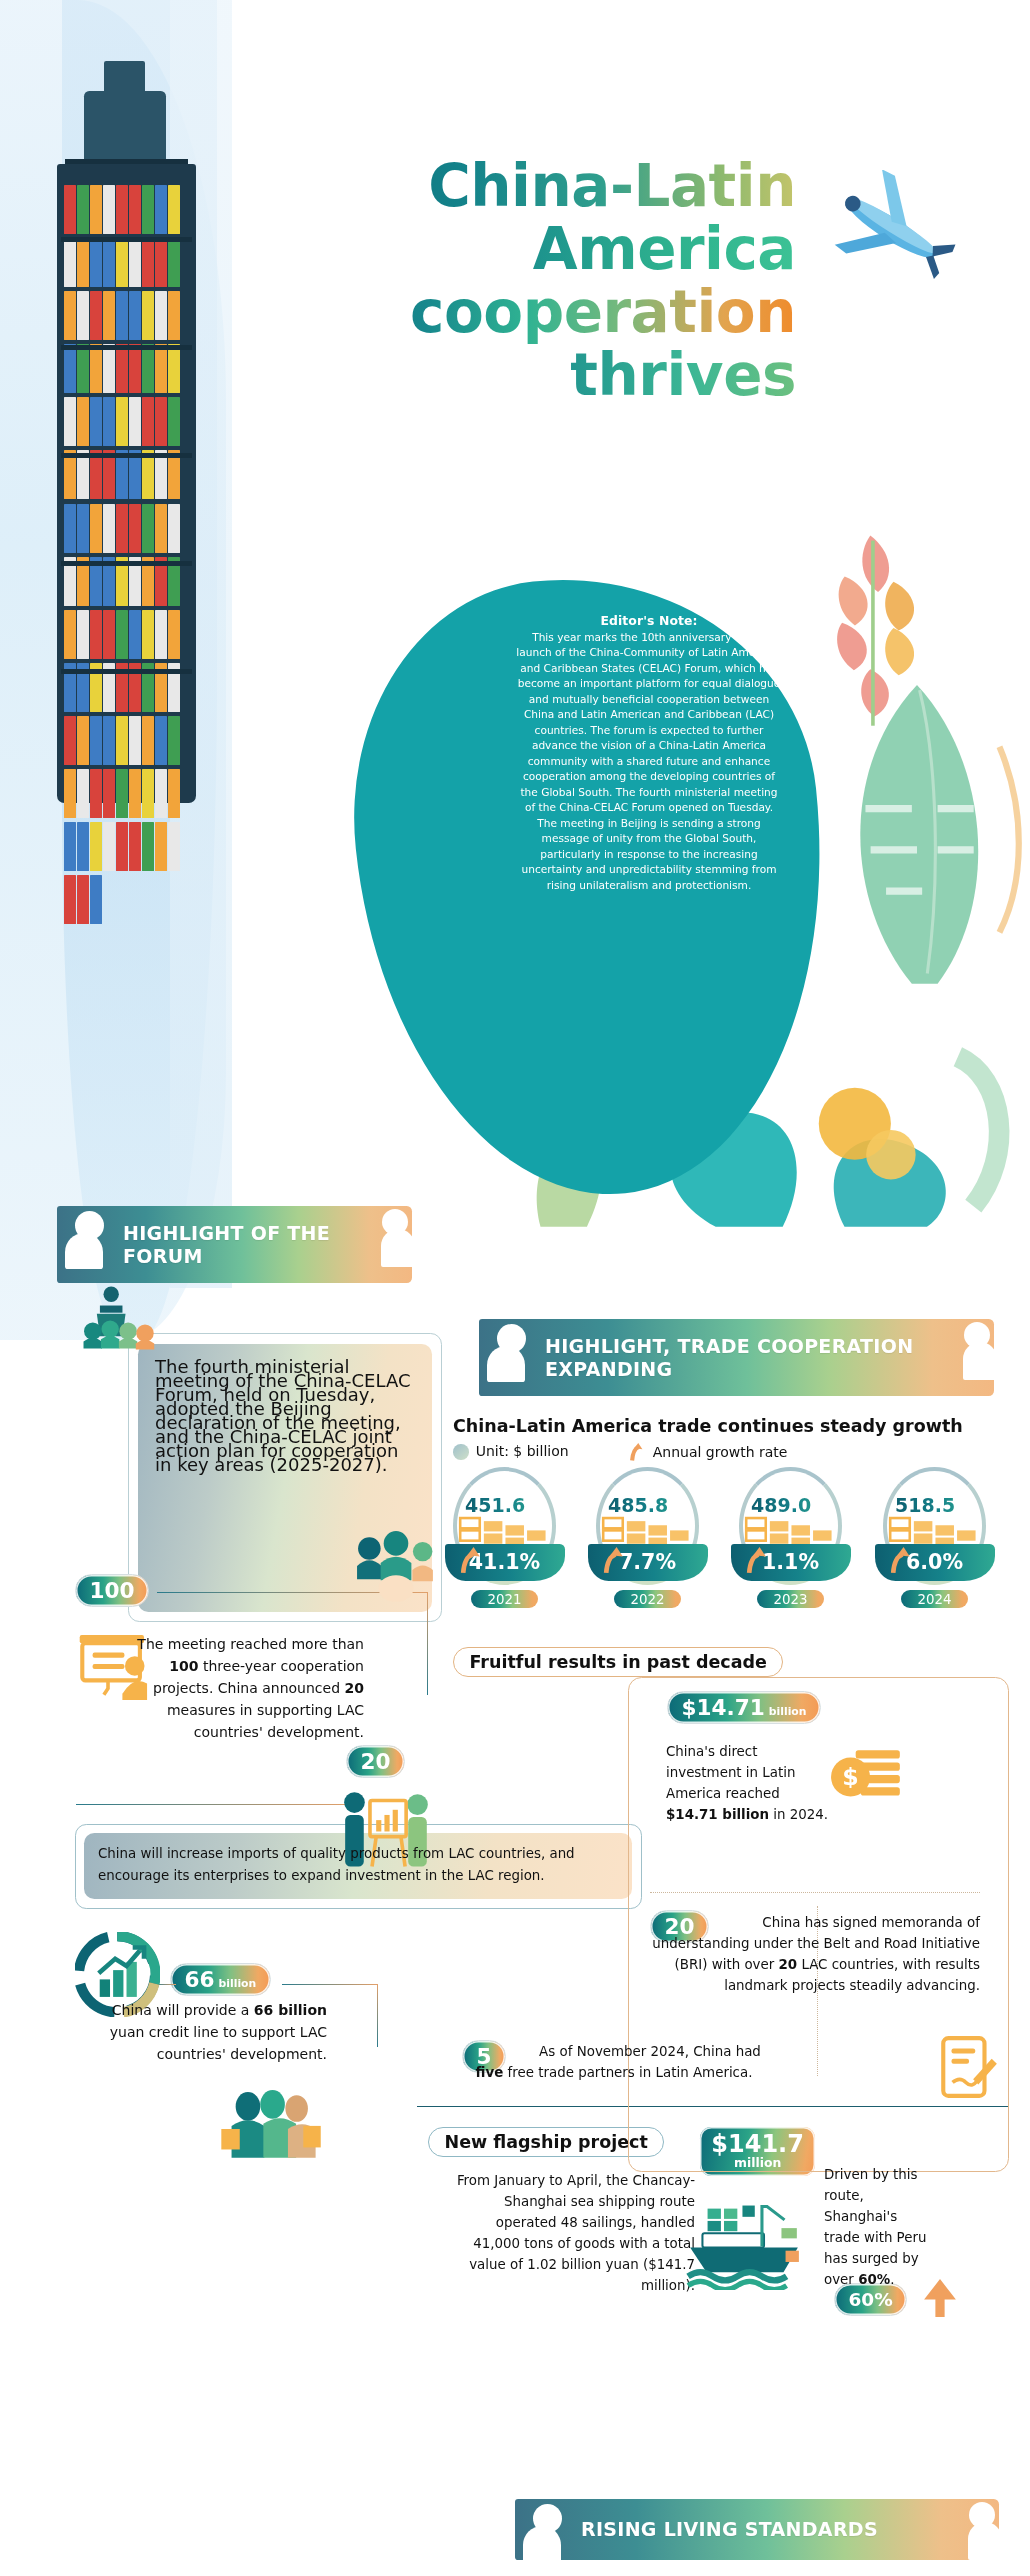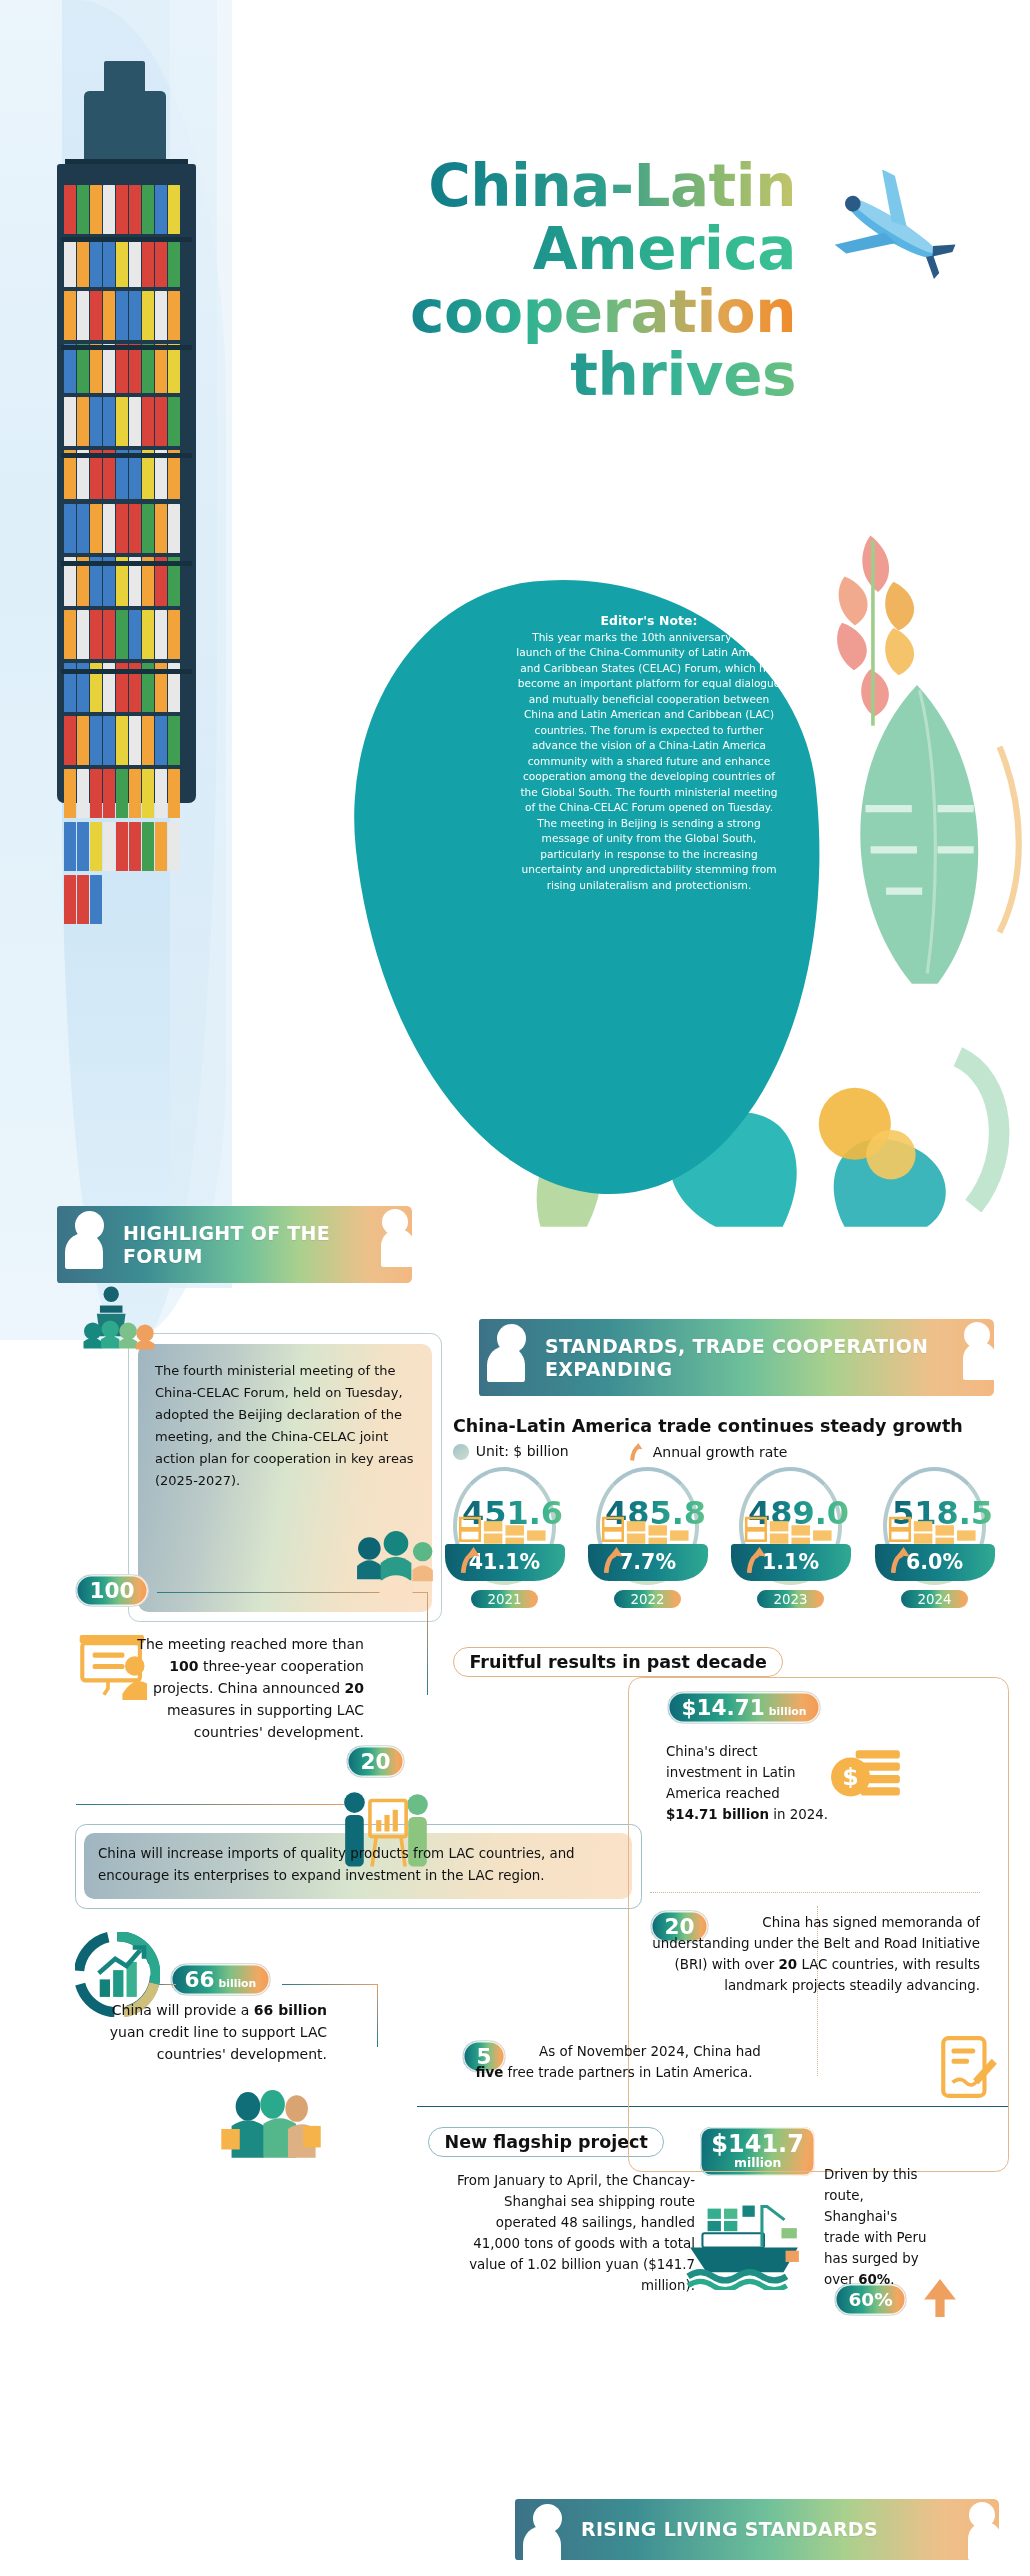--- a/index.html
+++ b/index.html
@@ -121,22 +121,22 @@
     background:linear-gradient(100deg,#9fb5c0 0%,#bccbc8 28%,#d9e5cd 50%,#f3e2c6 74%,#fbe2c8 100%);
   }
 
   
   .chart-title { font-family:"DejaVu Sans", sans-serif; font-weight:bold; font-size:17.5px; color:#111;}
 
   
   .tradeship { position:absolute; width:111px; height:149px; }
   .ts-ring { position:absolute; left:4.1px; top:0; width:103px; height:118px; border-radius:50%;
     border:4.6px solid; border-color:#a9c4cc #b7d0cf #cfe0c6 #b4cbcd; }
-  .ts-num { position:absolute; left:8px; top:27px; width:111px; text-align:center;
-    font-family:"DejaVu Sans", sans-serif; font-weight:bold; font-size:32px;
+  .ts-num { position:absolute; left:16px; top:27px; width:111px; text-align:left;
+    font-family:"DejaVu Sans", sans-serif; font-weight:bold; font-size:19px;
     background:linear-gradient(90deg,#0d5f70 0%,#15828a 40%,#34b08f 75%,#6dc489 100%);
     -webkit-background-clip:text; background-clip:text; color:transparent;}
   .ts-hull { position:absolute; left:-4.1px; top:77px; width:120px; height:37px;
     background:linear-gradient(90deg,#0d5f70 0%,#15828a 55%,#2fa992 100%);
     border-radius:3.1px 5.2px 31px 20.6px / 3.1px 5.2px 25px 24px; }
   .ts-pct { position:absolute; left:0; top:83px; width:111px; text-align:center; color:#fff;
     font-family:"DejaVu Sans", sans-serif; font-weight:bold; font-size:20.6px;}
   .ts-year { position:absolute; left:22px; top:123px; width:67px; text-align:center; color:#fff;
     font-family:"DejaVu Sans", sans-serif; font-size:13.4px; padding:1.5px 0; border-radius:9.3px;
     background:linear-gradient(90deg,#0c6a78 0%,#2aa387 42%,#8dc57d 62%,#f0a963 92%); }
@@ -367,21 +367,21 @@
     <circle cx="58" cy="88" r="17" fill="#2fa98c"></circle>
       <path d="M40 108 q18 -14 36 0 v18 H40z" fill="#2fa98c"></path>
     <circle cx="93" cy="92" r="17" fill="#7cc08a"></circle>
       <path d="M75 112 q18 -14 36 0 v14 H75z" fill="#7cc08a"></path>
     <circle cx="126" cy="96" r="17" fill="#f0a05e"></circle>
       <path d="M108 116 q18 -14 36 0 v12 H108z" fill="#f0a05e"></path>
   </svg>
 
   <div class="card" style="left:128px;top:1333px;width:314px;height:289px;border-color:#b9cfd4;"></div>
   <div class="card-grad" style="left:138px;top:1344px;width:294px;height:268px;"></div>
-  <div class="txt" style="position:absolute;left:155px;top:1360px;width:263px;z-index:7;font-size:13px;line-height:22px;">The fourth ministerial meeting of the China-CELAC Forum, held on Tuesday, adopted the Beijing declaration of the meeting, and the China-CELAC joint action plan for cooperation in key areas (2025-2027).</div>
+  <div class="txt" style="position:absolute;left:155px;top:1360px;width:263px;z-index:7;font-size:18px;line-height:14px;">The fourth ministerial meeting of the China-CELAC Forum, held on Tuesday, adopted the Beijing declaration of the meeting, and the China-CELAC joint action plan for cooperation in key areas (2025-2027).</div>
 
   <svg style="position:absolute;left:355px;top:1529px;width:82px;height:77px;z-index:8" viewBox="0 0 160 150">
     <circle cx="28" cy="38" r="22" fill="#0d6473"></circle>
     <circle cx="80" cy="28" r="24" fill="#17857f"></circle>
     <circle cx="132" cy="44" r="19" fill="#5cb787"></circle>
     <path d="M4 72 q24 -22 48 0 v26 H4z" fill="#12707a"></path>
     <path d="M50 66 q30 -24 60 0 v34 H50z" fill="#2a9b89"></path>
     <path d="M112 80 q20 -18 40 0 v22 H112z" fill="#f2b882"></path>
     <ellipse cx="80" cy="116" rx="34" ry="26" fill="#fae0c4"></ellipse>
   </svg>
@@ -453,21 +453,21 @@
     <path d="M30 72 q32 -22 64 0 v62 H30z" fill="#1b8a83"></path>
     <path d="M92 68 q32 -22 64 0 v66 H92z" fill="#54b78c"></path>
     <path d="M140 78 q28 -18 54 0 v56 H140z" fill="#ddb183"></path>
     <path d="M10 78 h36 v40 h-36z" fill="#f6b34a"></path>
     <path d="M170 72 h34 v42 h-34z" fill="#f6b34a"></path>
   </svg>
 
   <div class="sec-head two-line" style="left:479px; top:1319px; width:515px;">
     <div class="puzzle-notch-l"></div>
     <div class="puzzle-notch-r"></div>
-    <span>STANDARDS, TRADE COOPERATION EXPANDING</span>
+    <span>HIGHLIGHT, TRADE COOPERATION EXPANDING</span>
   </div>
 
   <div class="chart-title" style="position:absolute;left:453px;top:1416px;width:556px;z-index:7;">China-Latin America trade continues steady growth</div>
 
   <div style="position:absolute;left:453px;top:1443px;z-index:7;display:flex;align-items:center;gap:7.2px;">
     <span style="width:15.5px;height:15.5px;border-radius:50%;background:linear-gradient(140deg,#9fc0cb,#cfe0c9);display:inline-block;"></span>
     <span class="txt" style="font-size:14px;">Unit: $ billion</span>
   </div>
   <div style="position:absolute;left:629px;top:1443px;z-index:7;display:flex;align-items:center;gap:7.2px;">
     <svg width="16.5" height="18.5" viewBox="0 0 32 36">

